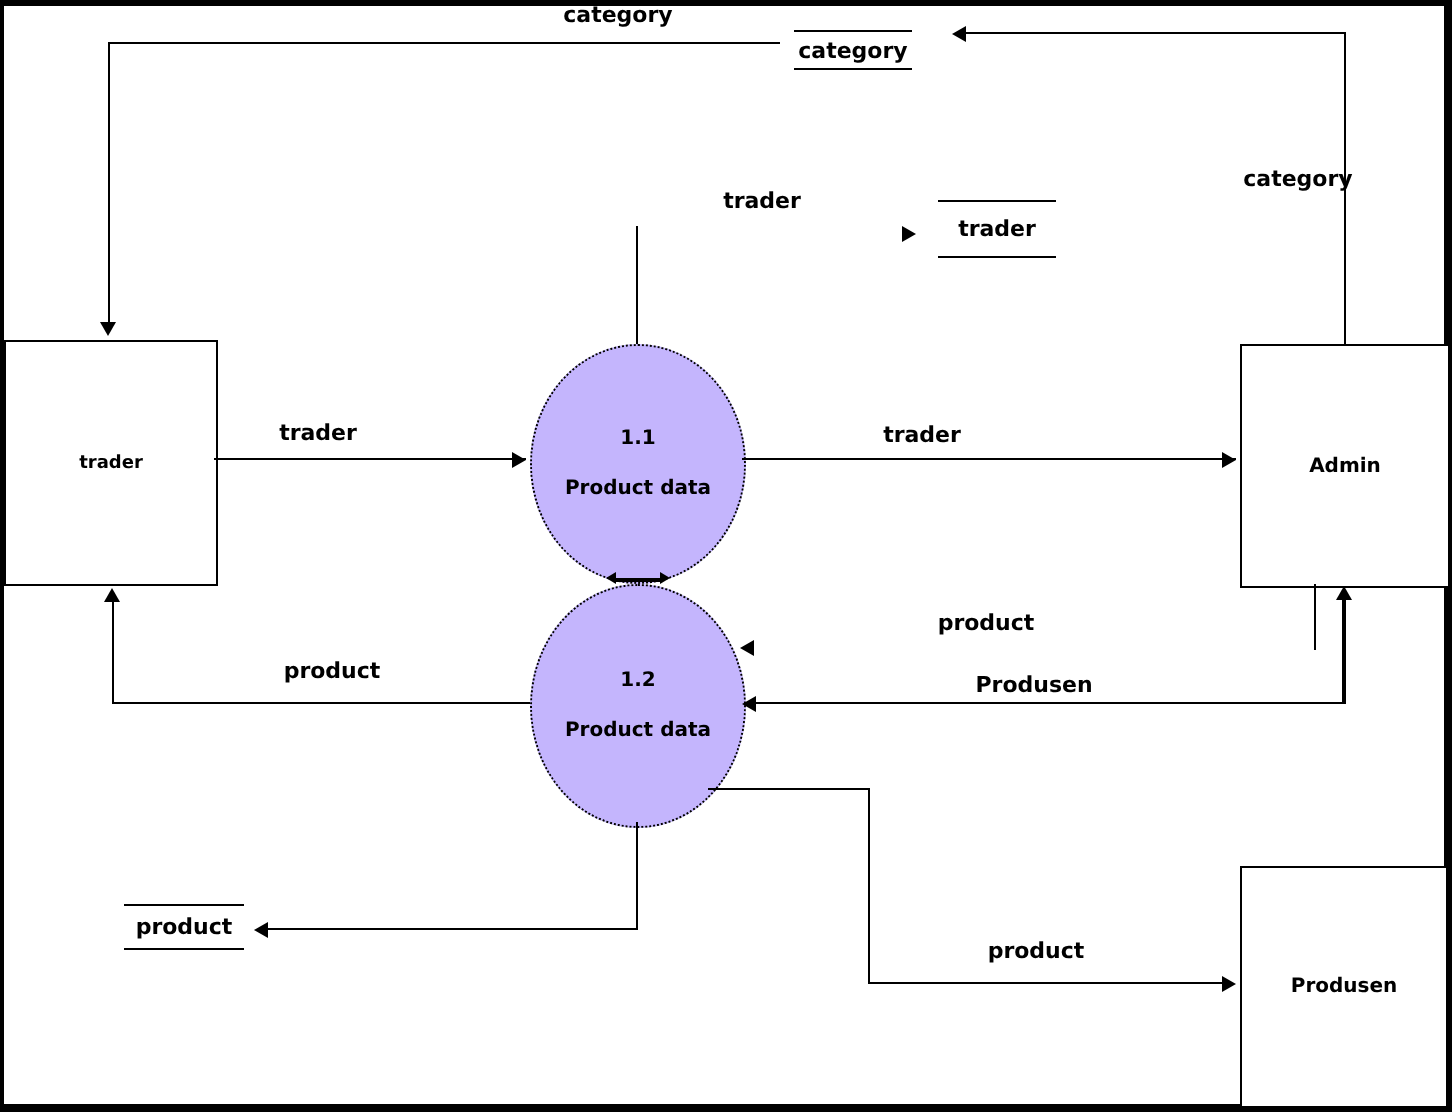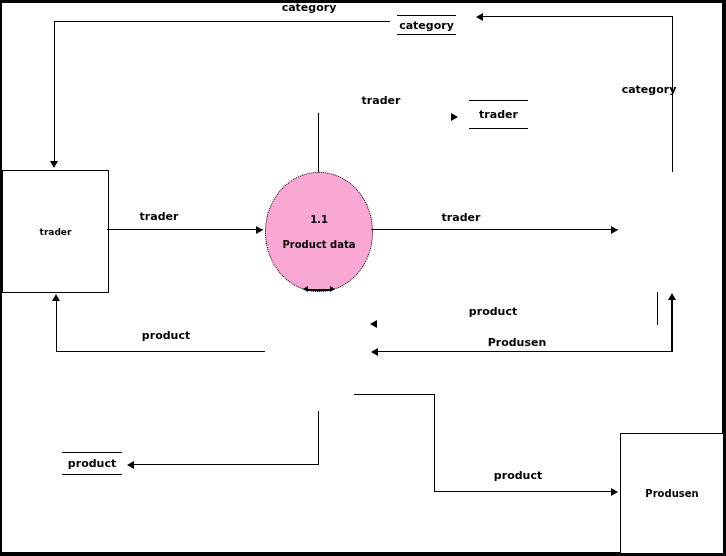--- a/index.html
+++ b/index.html
@@ -16,21 +16,21 @@
     position:absolute;
     border:1px solid #000;
     background:#fff;
     display:flex;align-items:center;justify-content:center;
     font-size:10px;font-weight:bold;color:#000;
   }
   .process{
     position:absolute;
     border:1px dotted #000;
     border-radius:50%;
-    background:#f9a8d4;
+    background:#c4b5fd;
     display:flex;flex-direction:column;align-items:center;justify-content:center;
     gap:14px;
     font-size:10px;font-weight:bold;color:#000;
     text-align:center;
   }
   .store{
     position:absolute;
     border-top:1px solid #000;
     border-bottom:1px solid #000;
     display:flex;align-items:center;justify-content:center;
@@ -55,26 +55,33 @@
 <div id="stage">
 
   <div class="frame" style="left:0;top:0;width:726px;height:3px;"></div>
   <div class="frame" style="left:0;top:552px;width:726px;height:4px;"></div>
   <div class="frame" style="left:0;top:0;width:2px;height:556px;"></div>
   <div class="frame" style="left:722px;top:0;width:4px;height:556px;"></div>
 
   <div class="entity" style="left:2px;top:170px;width:105px;height:121px;font-size:9px;">
     <span>trader</span>
   </div>
+  <div class="entity" style="left:620px;top:172px;width:103px;height:120px;">
+    <span>Admin</span>
+  </div>
   <div class="entity" style="left:620px;top:433px;width:102px;height:119px;">
     <span>Produsen</span>
   </div>
 
   <div class="process" style="left:265px;top:172px;width:106px;height:118px;">
     <span>1.1</span>
+    <span>Product data</span>
+  </div>
+  <div class="process" style="left:265px;top:292px;width:106px;height:120px;">
+    <span>1.2</span>
     <span>Product data</span>
   </div>
 
   <div class="store" style="left:397px;top:15px;width:59px;height:18px;">
     <span>category</span>
   </div>
   <div class="store" style="left:469px;top:100px;width:59px;height:27px;">
     <span>trader</span>
   </div>
   <div class="store" style="left:62px;top:452px;width:60px;height:21px;">

